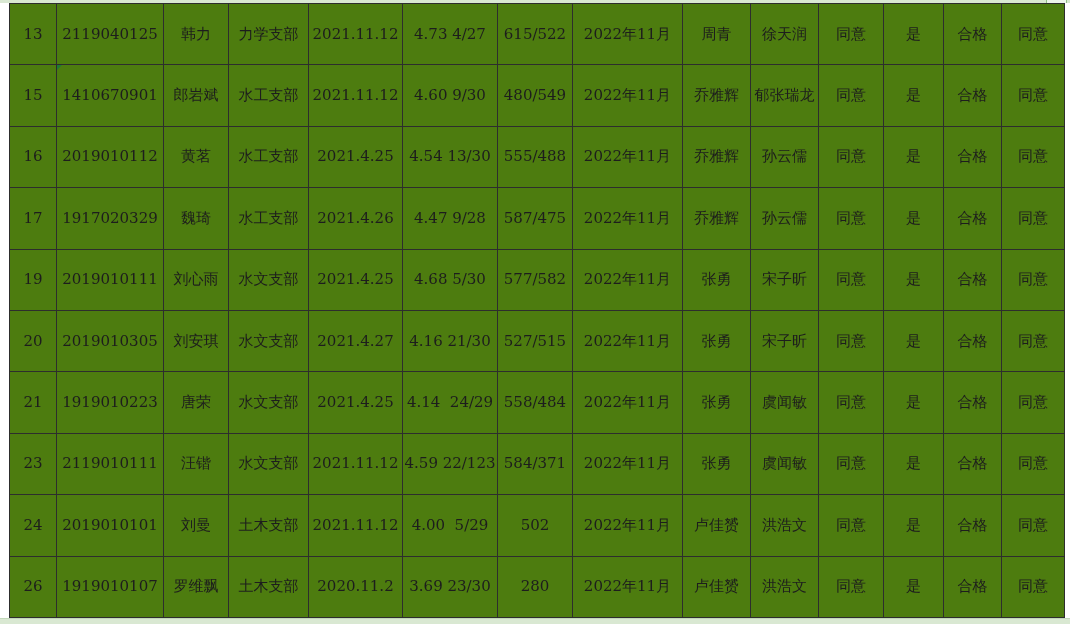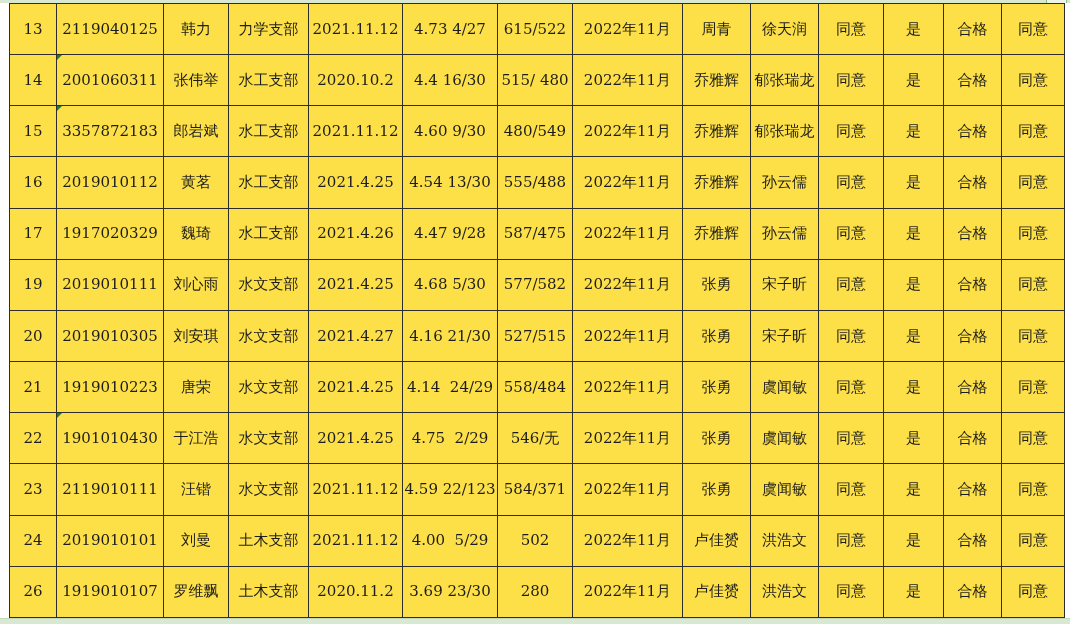--- a/index.html
+++ b/index.html
@@ -13,21 +13,21 @@
   .strip-top{ top:0; height:3px; }
   .strip-bottom{ top:618px; height:6px; border-top:1px solid #c2d8ba; }
   .cell-frag{
     position:absolute; top:0; right:3px; width:21px; height:3px;
     background:#edf5ea; border-left:1px solid #8fbc86; border-right:1px solid #8fbc86;
   }
   table.sheet{
     position:absolute; left:9px; top:3px;
     width:1055px; height:615px;
     border-collapse:collapse; table-layout:fixed;
-    background:#fde047;
+    background:#4d7c0f;
   }
   table.sheet td{
     border:1px solid #2d2d2d;
     text-align:center; vertical-align:middle;
     font-size:15px; color:#1d1d1d;
     white-space:pre; overflow:hidden;
     position:relative;
     line-height:1;
   }
   table.sheet td.flag::before{
@@ -72,38 +72,22 @@
           <td>615/522</td>
           <td>2022年11月</td>
           <td>周青</td>
           <td>徐天润</td>
           <td>同意</td>
           <td>是</td>
           <td>合格</td>
           <td>同意</td>
         </tr>
         <tr>
-          <td>14</td>
-          <td class="flag">2001060311</td>
-          <td>张伟举</td>
-          <td>水工支部</td>
-          <td>2020.10.2</td>
-          <td>4.4 16/30</td>
-          <td>515/ 480</td>
-          <td>2022年11月</td>
-          <td>乔雅辉</td>
-          <td>郁张瑞龙</td>
-          <td>同意</td>
-          <td>是</td>
-          <td>合格</td>
-          <td>同意</td>
-        </tr>
-        <tr>
           <td>15</td>
-          <td class="flag">3357872183</td>
+          <td class="flag">1410670901</td>
           <td>郎岩斌</td>
           <td>水工支部</td>
           <td>2021.11.12</td>
           <td>4.60 9/30</td>
           <td>480/549</td>
           <td>2022年11月</td>
           <td>乔雅辉</td>
           <td>郁张瑞龙</td>
           <td>同意</td>
           <td>是</td>
@@ -184,36 +168,20 @@
           <td>558/484</td>
           <td>2022年11月</td>
           <td>张勇</td>
           <td>虞闻敏</td>
           <td>同意</td>
           <td>是</td>
           <td>合格</td>
           <td>同意</td>
         </tr>
         <tr>
-          <td>22</td>
-          <td class="flag">1901010430</td>
-          <td>于江浩</td>
-          <td>水文支部</td>
-          <td>2021.4.25</td>
-          <td>4.75  2/29</td>
-          <td>546/无</td>
-          <td>2022年11月</td>
-          <td>张勇</td>
-          <td>虞闻敏</td>
-          <td>同意</td>
-          <td>是</td>
-          <td>合格</td>
-          <td>同意</td>
-        </tr>
-        <tr>
           <td>23</td>
           <td>2119010111</td>
           <td>汪锴</td>
           <td>水文支部</td>
           <td>2021.11.12</td>
           <td>4.59 22/123</td>
           <td>584/371</td>
           <td>2022年11月</td>
           <td>张勇</td>
           <td>虞闻敏</td>

